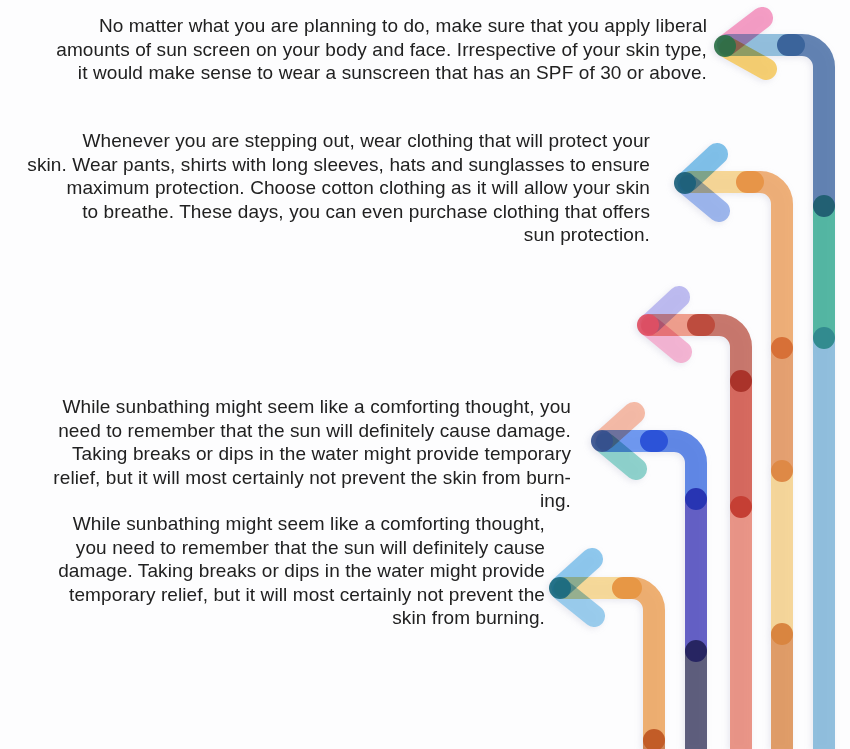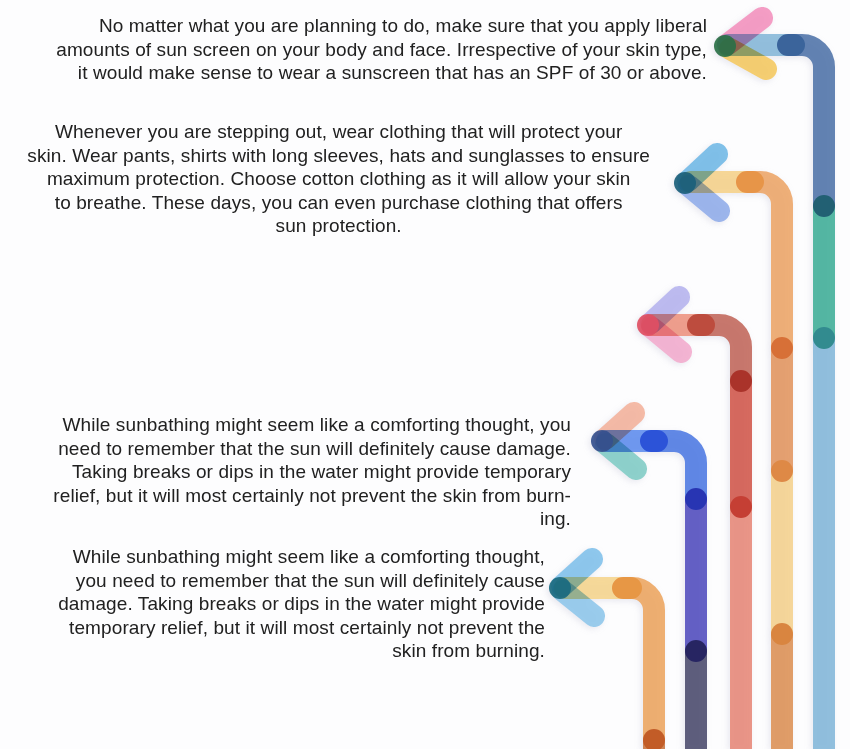--- a/index.html
+++ b/index.html
@@ -21,24 +21,24 @@
   .tip {
     position: absolute;
     white-space: pre;          
     text-align: right;
     font-size: 19px;
     line-height: 23.5px;
     letter-spacing: 0.1px;
     color: #212121;
   }
   .tip-1 { top: 14px;  right: 143px; }
-  .tip-2 { top: 120px; right: 200px; text-align: center; }
+  .tip-2 { top: 129px; right: 200px; }
   .tip-3 { top: 290px; right: 246px; }
-  .tip-4 { top: 413px; right: 279px; margin-left: 28px; }
-  .tip-5 { top: 545px; right: 305px; }
+  .tip-4 { top: 395px; right: 279px; margin-left: 28px; }
+  .tip-5 { top: 512px; right: 305px; }
 </style>
 </head>
 <body>
 
 <div class="canvas">
 
   <svg class="arrows" viewBox="0 0 850 749" xmlns="http://www.w3.org/2000/svg">
       <g>
         <path d="M 728 45 L 794 45" fill="none" stroke="#85b7d8" stroke-width="22" stroke-linecap="round" stroke-opacity="0.88" style="mix-blend-mode: multiply;"></path>
         <path d="M 788 45 L 802 45 A 22 22 0 0 1 824 67 L 824 206" fill="none" stroke="#4e73a9" stroke-width="22" stroke-linecap="round" stroke-opacity="0.88" style="mix-blend-mode: multiply;"></path>

